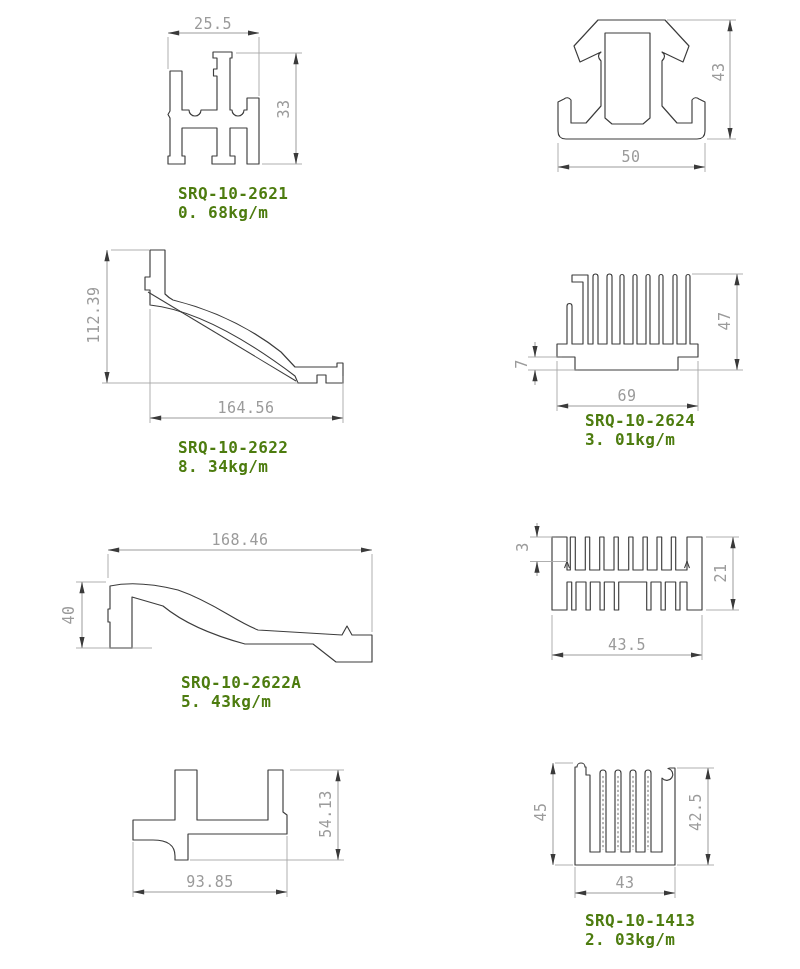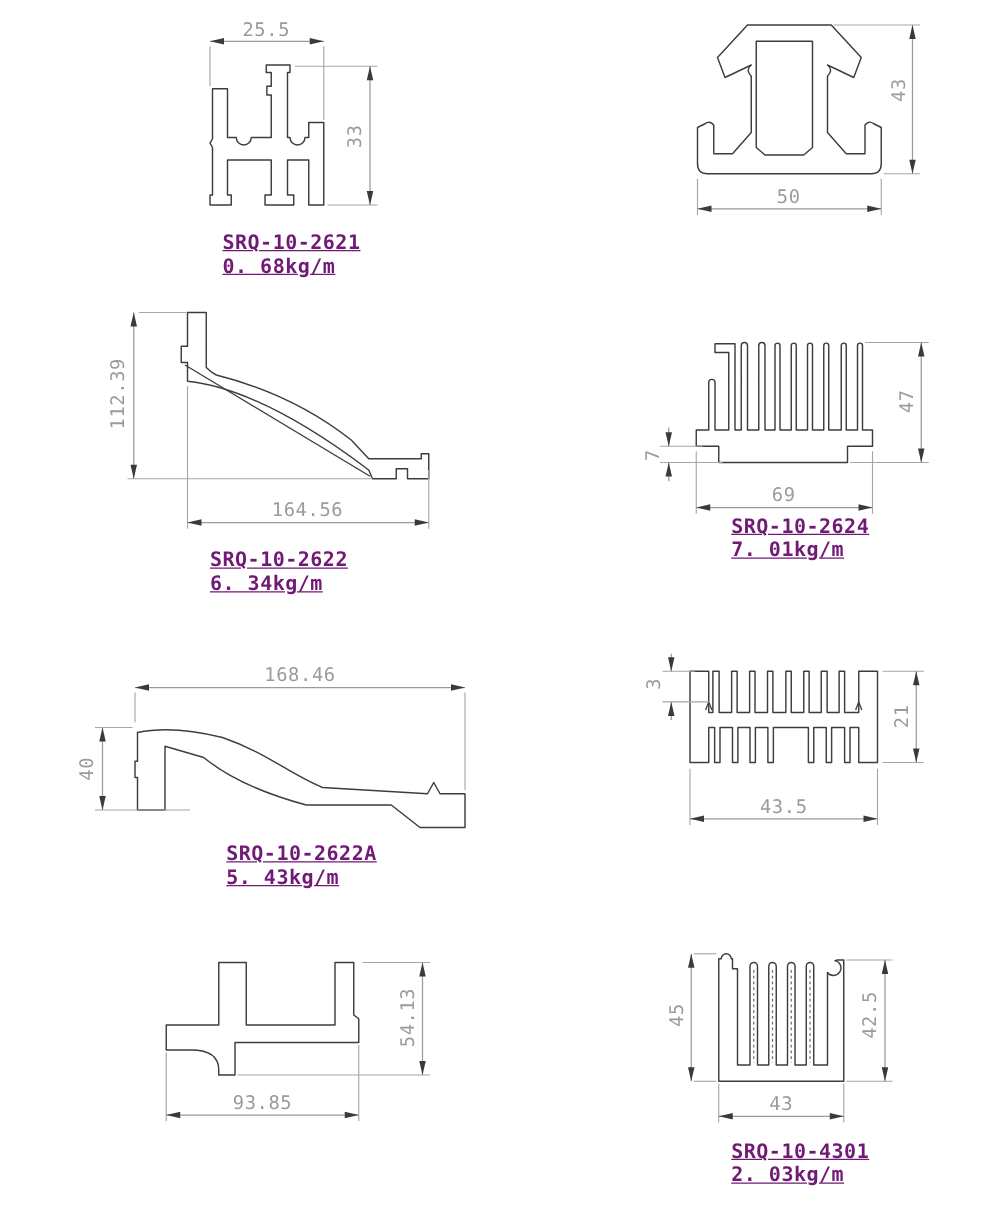--- a/index.html
+++ b/index.html
@@ -8,22 +8,22 @@
   .sheet{position:absolute;left:0;top:0;width:656px;height:969px;background:#ffffff;}
   .cell{position:absolute;}
   .cell svg{display:block;overflow:visible;}
   .profile{fill:#ffffff;stroke:#3d3d3d;stroke-width:1.15;stroke-linejoin:round;stroke-linecap:round;}
   .detail{fill:none;stroke:#3d3d3d;stroke-width:1.05;stroke-linejoin:round;}
   .findash{stroke:#6e6e6e;stroke-width:1;stroke-dasharray:2.2,2.4;}
   .ext{stroke:#a6a6a6;stroke-width:0.9;}
   .dim{stroke:#9b9b9b;stroke-width:1;}
   .dim-text{fill:#9b9b9b;font-family:"DejaVu Sans Mono","Liberation Mono",monospace;
             font-size:15px;letter-spacing:0.5px;}
-  .part-label{position:absolute;color:#701a75;font-size:16px;font-weight:600;
-              letter-spacing:0.4px;line-height:19px;white-space:nowrap;text-decoration:underline;}
+  .part-label{position:absolute;color:#4d7c0f;font-size:16px;font-weight:600;
+              letter-spacing:0.4px;line-height:19px;white-space:nowrap;}
 </style>
 </head>
 <body>
 
 <div class="sheet">
 
   <svg width="0" height="0" style="position:absolute">
     <defs>
       <marker id="arrow" viewBox="0 0 12 6" markerWidth="12" markerHeight="6" refX="11.5" refY="3" orient="auto-start-reverse" markerUnits="userSpaceOnUse">
         <path d="M0.3,0.4 L11.5,3 L0.3,5.6 Z" fill="#3a3a3a"></path>
@@ -216,30 +216,30 @@
         <line class="dim" x1="55" y1="143" x2="155" y2="143" marker-start="url(#arrow)" marker-end="url(#arrow)"></line>
         <text class="dim-text" x="105" y="138" text-anchor="middle">43</text>
       </g>
     </svg>
   </div>
 
   <div class="part-label" style="left:178px;top:184px">
     <div>SRQ-10-2621</div>
     <div>0. 68kg/m</div>
   </div>
-  <div class="part-label" style="left:168px;top:438px">
+  <div class="part-label" style="left:178px;top:438px">
     <div>SRQ-10-2622</div>
-    <div>6. 34kg/m</div>
+    <div>8. 34kg/m</div>
   </div>
   <div class="part-label" style="left:585px;top:411px">
     <div>SRQ-10-2624</div>
-    <div>7. 01kg/m</div>
+    <div>3. 01kg/m</div>
   </div>
   <div class="part-label" style="left:181px;top:673px">
     <div>SRQ-10-2622A</div>
     <div>5. 43kg/m</div>
   </div>
   <div class="part-label" style="left:585px;top:911px">
-    <div>SRQ-10-4301</div>
+    <div>SRQ-10-1413</div>
     <div>2. 03kg/m</div>
   </div>
 
 </div>
 
 </body></html>

